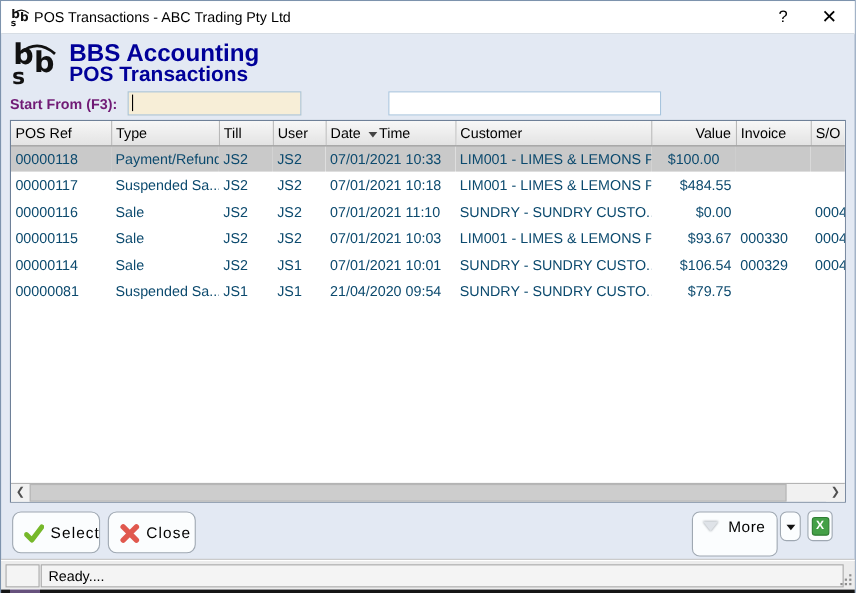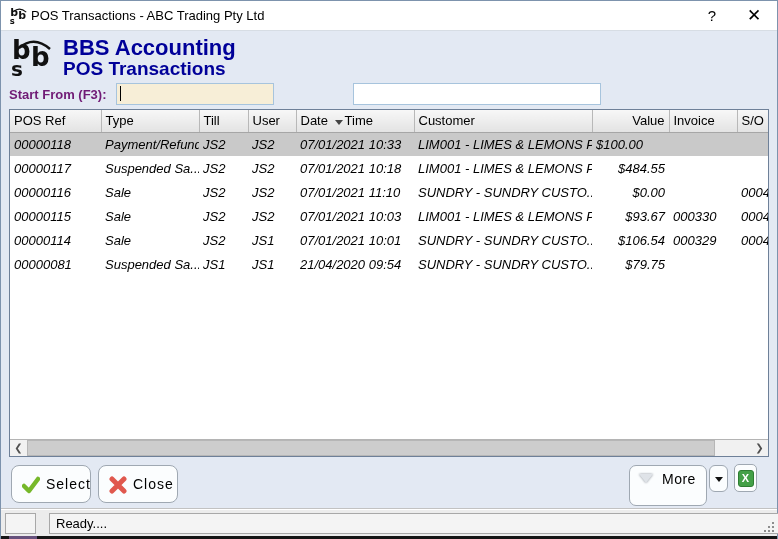--- a/index.html
+++ b/index.html
@@ -38,21 +38,21 @@
   .field { position:absolute; top:0; height:22px; border:1px solid #a7c4dd; font-size:13px; padding:2px 4px; font-family:"Liberation Sans", sans-serif; outline:none; }
   .field-start { left:115px; width:158px; background:#f7eed7; }
   .field-search { left:352px; width:248px; background:#ffffff; }
   .caret { position:absolute; left:119px; top:3px; width:1px; height:15px; background:#000; }
 
   
   .grid-frame { position:absolute; top:108px; left:8px; width:760px; height:348px; border:1px solid #6e8098; background:#fff;padding-left:28px; }
   .grid-clip { position:absolute; top:0; left:0; right:0; bottom:17px; overflow:hidden; background:#fff; }
   table.grid { border-collapse:collapse; table-layout:fixed; width:782px; }
   table.grid th { height:22px; background:linear-gradient(#f7f7f7,#e3e3e3); border-right:1px solid #b8b8b8; border-bottom:1px solid #a6a6a6; font-size:13px; font-weight:normal; color:#000; text-align:left; padding:0 4px; white-space:nowrap; overflow:hidden; }
-  table.grid td { height:24px; font-size:13px; color:#000000; padding:0 4px; white-space:nowrap; overflow:hidden;font-style:italic; }
+  table.grid td { height:24px; font-size:13px; color:#0c4a6e; padding:0 4px; white-space:nowrap; overflow:hidden; }
   table.grid tr.selected td { background:#c9c9c9; }
   .sort-caret { display:inline-block; width:0; height:0; border-left:4px solid transparent; border-right:4px solid transparent; border-top:5px solid #444; margin:0 2px 0 3px; vertical-align:baseline; }
 
   
   .hscroll { position:absolute; left:0; right:0; bottom:0; height:17px; background:#f1f1f1; border-top:1px solid #b4b4b4; }
   .hs-btn { position:absolute; top:0; width:17px; height:16px; text-align:center; line-height:16px; font-size:10px; color:#505050; background:#f1f1f1; }
   .hs-left { left:0; }
   .hs-right { right:0; }
   .hs-thumb { position:absolute; left:17px; top:0; width:688px; height:16px; background:#cdcdcd; border:1px solid #b6b6b6; }
 
@@ -67,21 +67,21 @@
   .btn-more .btn-lbl { left:32px; top:5px; letter-spacing:0.5px; }
   .btn-drop { left:708px; top:464px; width:19px; height:27px; border-radius:6px; }
   .btn-drop .drop-tri { position:absolute; left:5px; top:11px; width:0; height:0; border-left:4px solid transparent; border-right:4px solid transparent; border-top:5px solid #111; }
   .btn-excel { left:733px; top:463px; width:23px; height:28px; border-radius:5px; }
   .excel-glyph { position:absolute; left:3px; top:5px; width:16px; height:17px; background:#43a047; border:1px solid #2e7d32; border-radius:3px; color:#fff; font-size:11px; font-weight:bold; text-align:center; line-height:15px; }
 
   
   .statusbar { position:absolute; left:0; right:0; top:508px; height:27px; background:#ececec; border-top:1px solid #ffffff; box-shadow:0 -1px 0 #c2c2c2; }
   .sb-box { position:absolute; top:3px; height:21px; background:#f4f4f4; border:1px solid #a8a8a8; }
   .sb-left { left:4px; width:31px; }
-  .sb-main { left:36px; width:730px; font-size:13px; color:#000; padding:2px 6px; white-space:nowrap;margin-left:12px; }
+  .sb-main { left:36px; width:730px; font-size:13px; color:#000; padding:2px 6px; white-space:nowrap; }
   .grip { position:absolute; right:2px; bottom:3px; width:11px; height:11px; }
   .grip::after { content:""; position:absolute; left:8px; top:0; width:2px; height:2px; background:#8d8d8d;
       box-shadow:0 4px #8d8d8d, 0 8px #8d8d8d, -4px 4px #8d8d8d, -4px 8px #8d8d8d, -8px 8px #8d8d8d; }
 
   .bottom-strip { position:absolute; left:0; right:0; top:535px; height:4px;
       background:linear-gradient(90deg,#151515 0 1%, #66517c 1% 4.6%, #151515 4.6% 100%); }
 </style>
 </head>
 <body>
 
@@ -139,21 +139,21 @@
             </tr>
           </thead>
         <tbody id="grid-body">
             <tr class="selected">
               <td>00000118</td>
               <td>Payment/Refund</td>
               <td>JS2</td>
               <td>JS2</td>
               <td>07/01/2021 10:33</td>
               <td>LIM001 - LIMES &amp; LEMONS P...</td>
-              <td style="text-align: left;">$100.00</td>
+              <td style="text-align: center;">$100.00</td>
               <td></td>
               <td></td>
             </tr>
             <tr>
               <td>00000117</td>
               <td>Suspended Sa...</td>
               <td>JS2</td>
               <td>JS2</td>
               <td>07/01/2021 10:18</td>
               <td>LIM001 - LIMES &amp; LEMONS P...</td>

